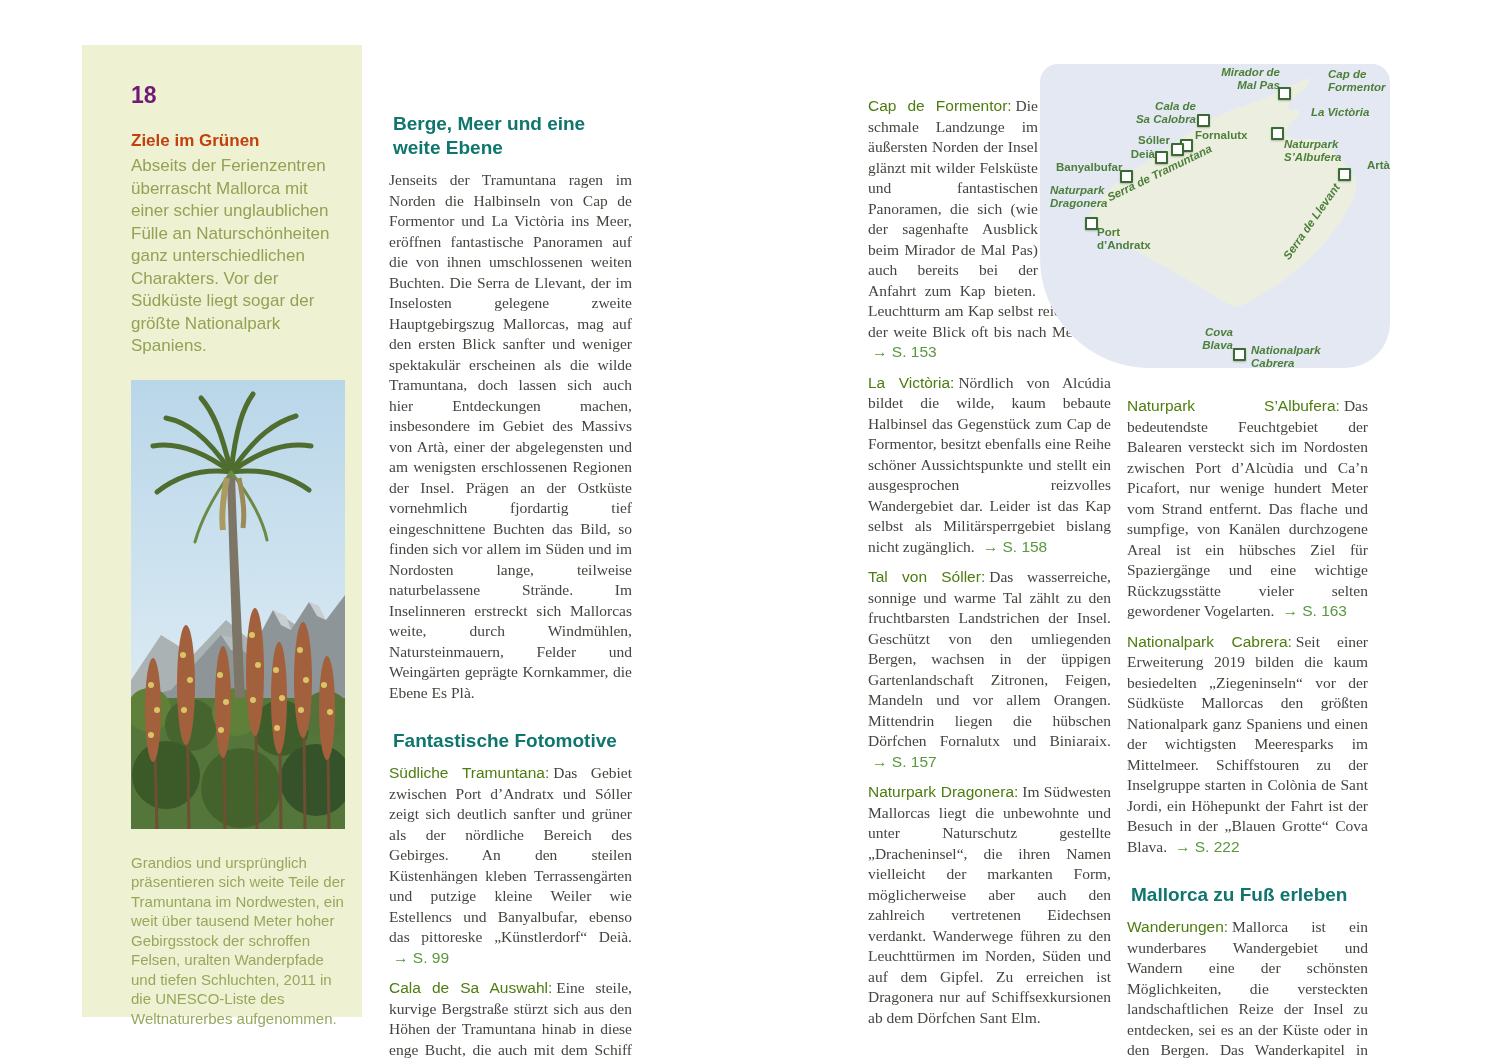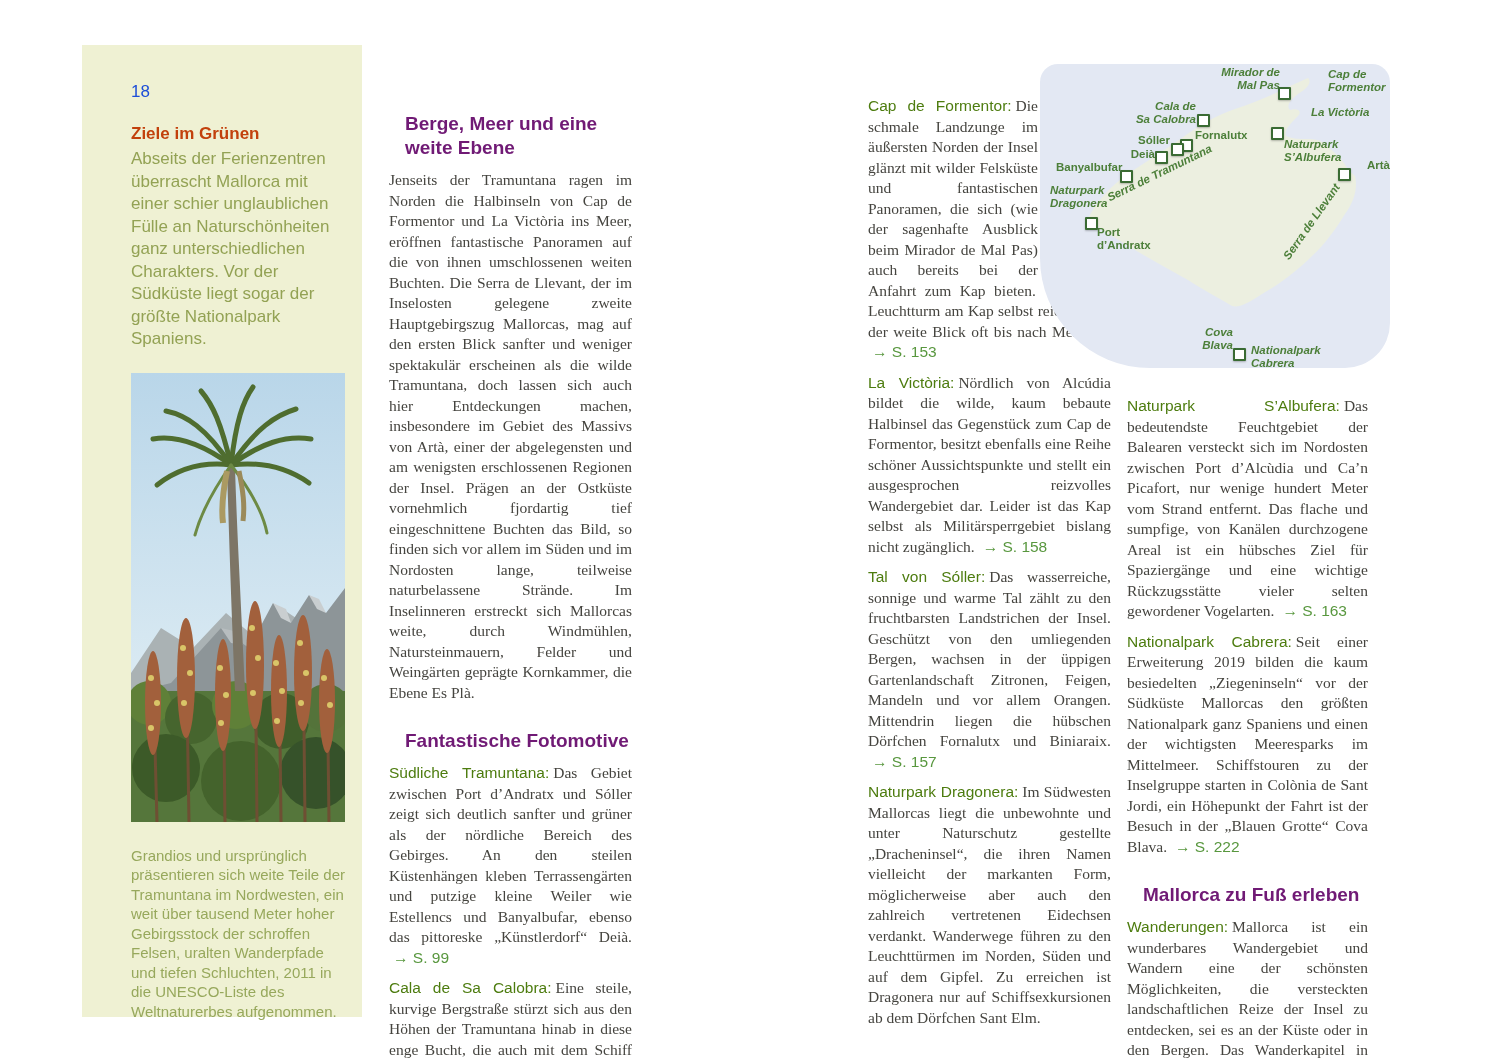--- a/index.html
+++ b/index.html
@@ -2,34 +2,34 @@
 <html><head>
 <meta charset="utf-8">
 <style>
   html,body{margin:0;padding:0;background:#ffffff;}
   .page{position:relative;width:1500px;height:1061px;background:#ffffff;overflow:hidden;
         font-family:"Liberation Sans",sans-serif;}
 
   
   .sidebar{position:absolute;left:82px;top:45px;width:280px;height:972px;
            background:#eff1d3;box-sizing:border-box;padding:37px 17px 0 49px;}
-  .pagenum{font-size:17px;color:#1d4ed8;margin:0 0 22px 0;}
+  .pagenum{font-size:23px;color:#701a75;margin:0 0 22px 0;font-weight:bold;}
   .kicker{font-size:17px;font-weight:bold;color:#c2410c;margin:0 0 4px 0;}
   .sb-title{font-size:30px;font-weight:700;color:#4a7c31;margin:0 0 26px 0;letter-spacing:.2px;}
   .intro{font-size:17px;line-height:22.5px;color:#93a254;margin:0 0 22px 0;width:214px;}
   .photo{width:214px;height:449px;overflow:hidden;}
   .caption{font-size:15px;line-height:19.5px;color:#97a85c;margin:24px 0 0 0;width:214px;}
 
   
   .col{position:absolute;}
   .col2{left:389px;top:112px;width:243px;}
   .col3{left:868px;top:96px;width:243px;}
   .col4{left:1127px;top:396px;width:241px;}
-  h2{font-size:19px;line-height:24px;font-weight:bold;color:#701a75;
-     margin:26px 0 10px 16px;white-space:pre-line;font-family:"Liberation Sans",sans-serif;}
+  h2{font-size:19px;line-height:24px;font-weight:bold;color:#0f766e;
+     margin:26px 0 10px 4px;white-space:pre-line;font-family:"Liberation Sans",sans-serif;}
   h2.first{margin-top:0;}
   .body{font-family:"Liberation Serif",serif;font-size:15.5px;line-height:20.5px;
         color:#45443f;text-align:justify;margin:0 0 10px 0;}
   .lead{font-family:"Liberation Sans",sans-serif;color:#4d7c0f;margin-right:4px;}
   .plink{font-family:"Liberation Sans",sans-serif;color:#58973e;margin-left:4px;white-space:nowrap;}
   .spacer{float:right;clear:right;}
   .sp1{width:73px;height:168px;}
   .sp2{width:38px;height:42px;}
 
   
@@ -153,21 +153,21 @@
   <section class="col col2">
     <h2 class="first">Berge, Meer und eine
 weite Ebene</h2>
     <p class="body">Jenseits der Tramuntana ragen im Norden die Halbinseln von Cap de Formentor und La Victòria ins Meer, eröffnen fantastische Panoramen auf die von ihnen umschlossenen weiten Buchten. Die Serra de Llevant, der im Inselosten gelegene zweite Hauptgebirgszug Mallorcas, mag auf den ersten Blick sanfter und weniger spektakulär erscheinen als die wilde Tramuntana, doch lassen sich auch hier Entdeckungen machen, insbesondere im Gebiet des Massivs von Artà, einer der abgelegensten und am wenigsten erschlossenen Regionen der Insel. Prägen an der Ostküste vornehmlich fjordartig tief eingeschnittene Buchten das Bild, so finden sich vor allem im Süden und im Nordosten lange, teilweise naturbelassene Strände. Im Inselinneren erstreckt sich Mallorcas weite, durch Windmühlen, Natursteinmauern, Felder und Weingärten geprägte Kornkammer, die Ebene Es Plà.</p>
     <h2>Fantastische Fotomotive</h2>
     <p class="body">
       <span class="lead">Südliche Tramuntana:</span><span>Das Gebiet zwischen Port d’Andratx und Sóller zeigt sich deutlich sanfter und grüner als der nördliche Bereich des Gebirges. An den steilen Küstenhängen kleben Terrassengärten und putzige kleine Weiler wie Estellencs und Banyalbufar, ebenso das pittoreske „Künstlerdorf“ Deià.</span>
       <span class="plink">→ S. 99</span>
     </p>
     <p class="body">
-      <span class="lead">Cala de Sa Calobra:</span><span>Eine steile, kurvige Bergstraße stürzt sich aus den Höhen der Tramuntana hinab in diese enge Bucht, die auch mit dem Schiff von Port de Sóller aus zu erreichen ist. Durch einen Tunnel geht es zum Ausgang der spektakulären Schlucht Torrent de Pareis, deren Verlauf man ein ganzes Stück weit landeinwärts folgen kann.</span>
+      <span class="lead">Cala de Sa Auswahl:</span><span>Eine steile, kurvige Bergstraße stürzt sich aus den Höhen der Tramuntana hinab in diese enge Bucht, die auch mit dem Schiff von Port de Sóller aus zu erreichen ist. Durch einen Tunnel geht es zum Ausgang der spektakulären Schlucht Torrent de Pareis, deren Verlauf man ein ganzes Stück weit landeinwärts folgen kann.</span>
       
     </p>
   </section>
 
   <section class="col col3">
     <p class="body">
       <span class="spacer sp1"></span>
       <span class="spacer sp2"></span>
       <span class="lead">Cap de Formentor:</span><span>Die schmale Landzunge im äußersten Norden der Insel glänzt mit wilder Felsküste und fantastischen Panoramen, die sich (wie der sagenhafte Ausblick beim Mirador de Mal Pas) auch bereits bei der Anfahrt zum Kap bieten. Vom Leuchtturm am Kap selbst reicht der weite Blick oft bis nach Menorca.</span>
       <span class="plink">→ S. 153</span>

